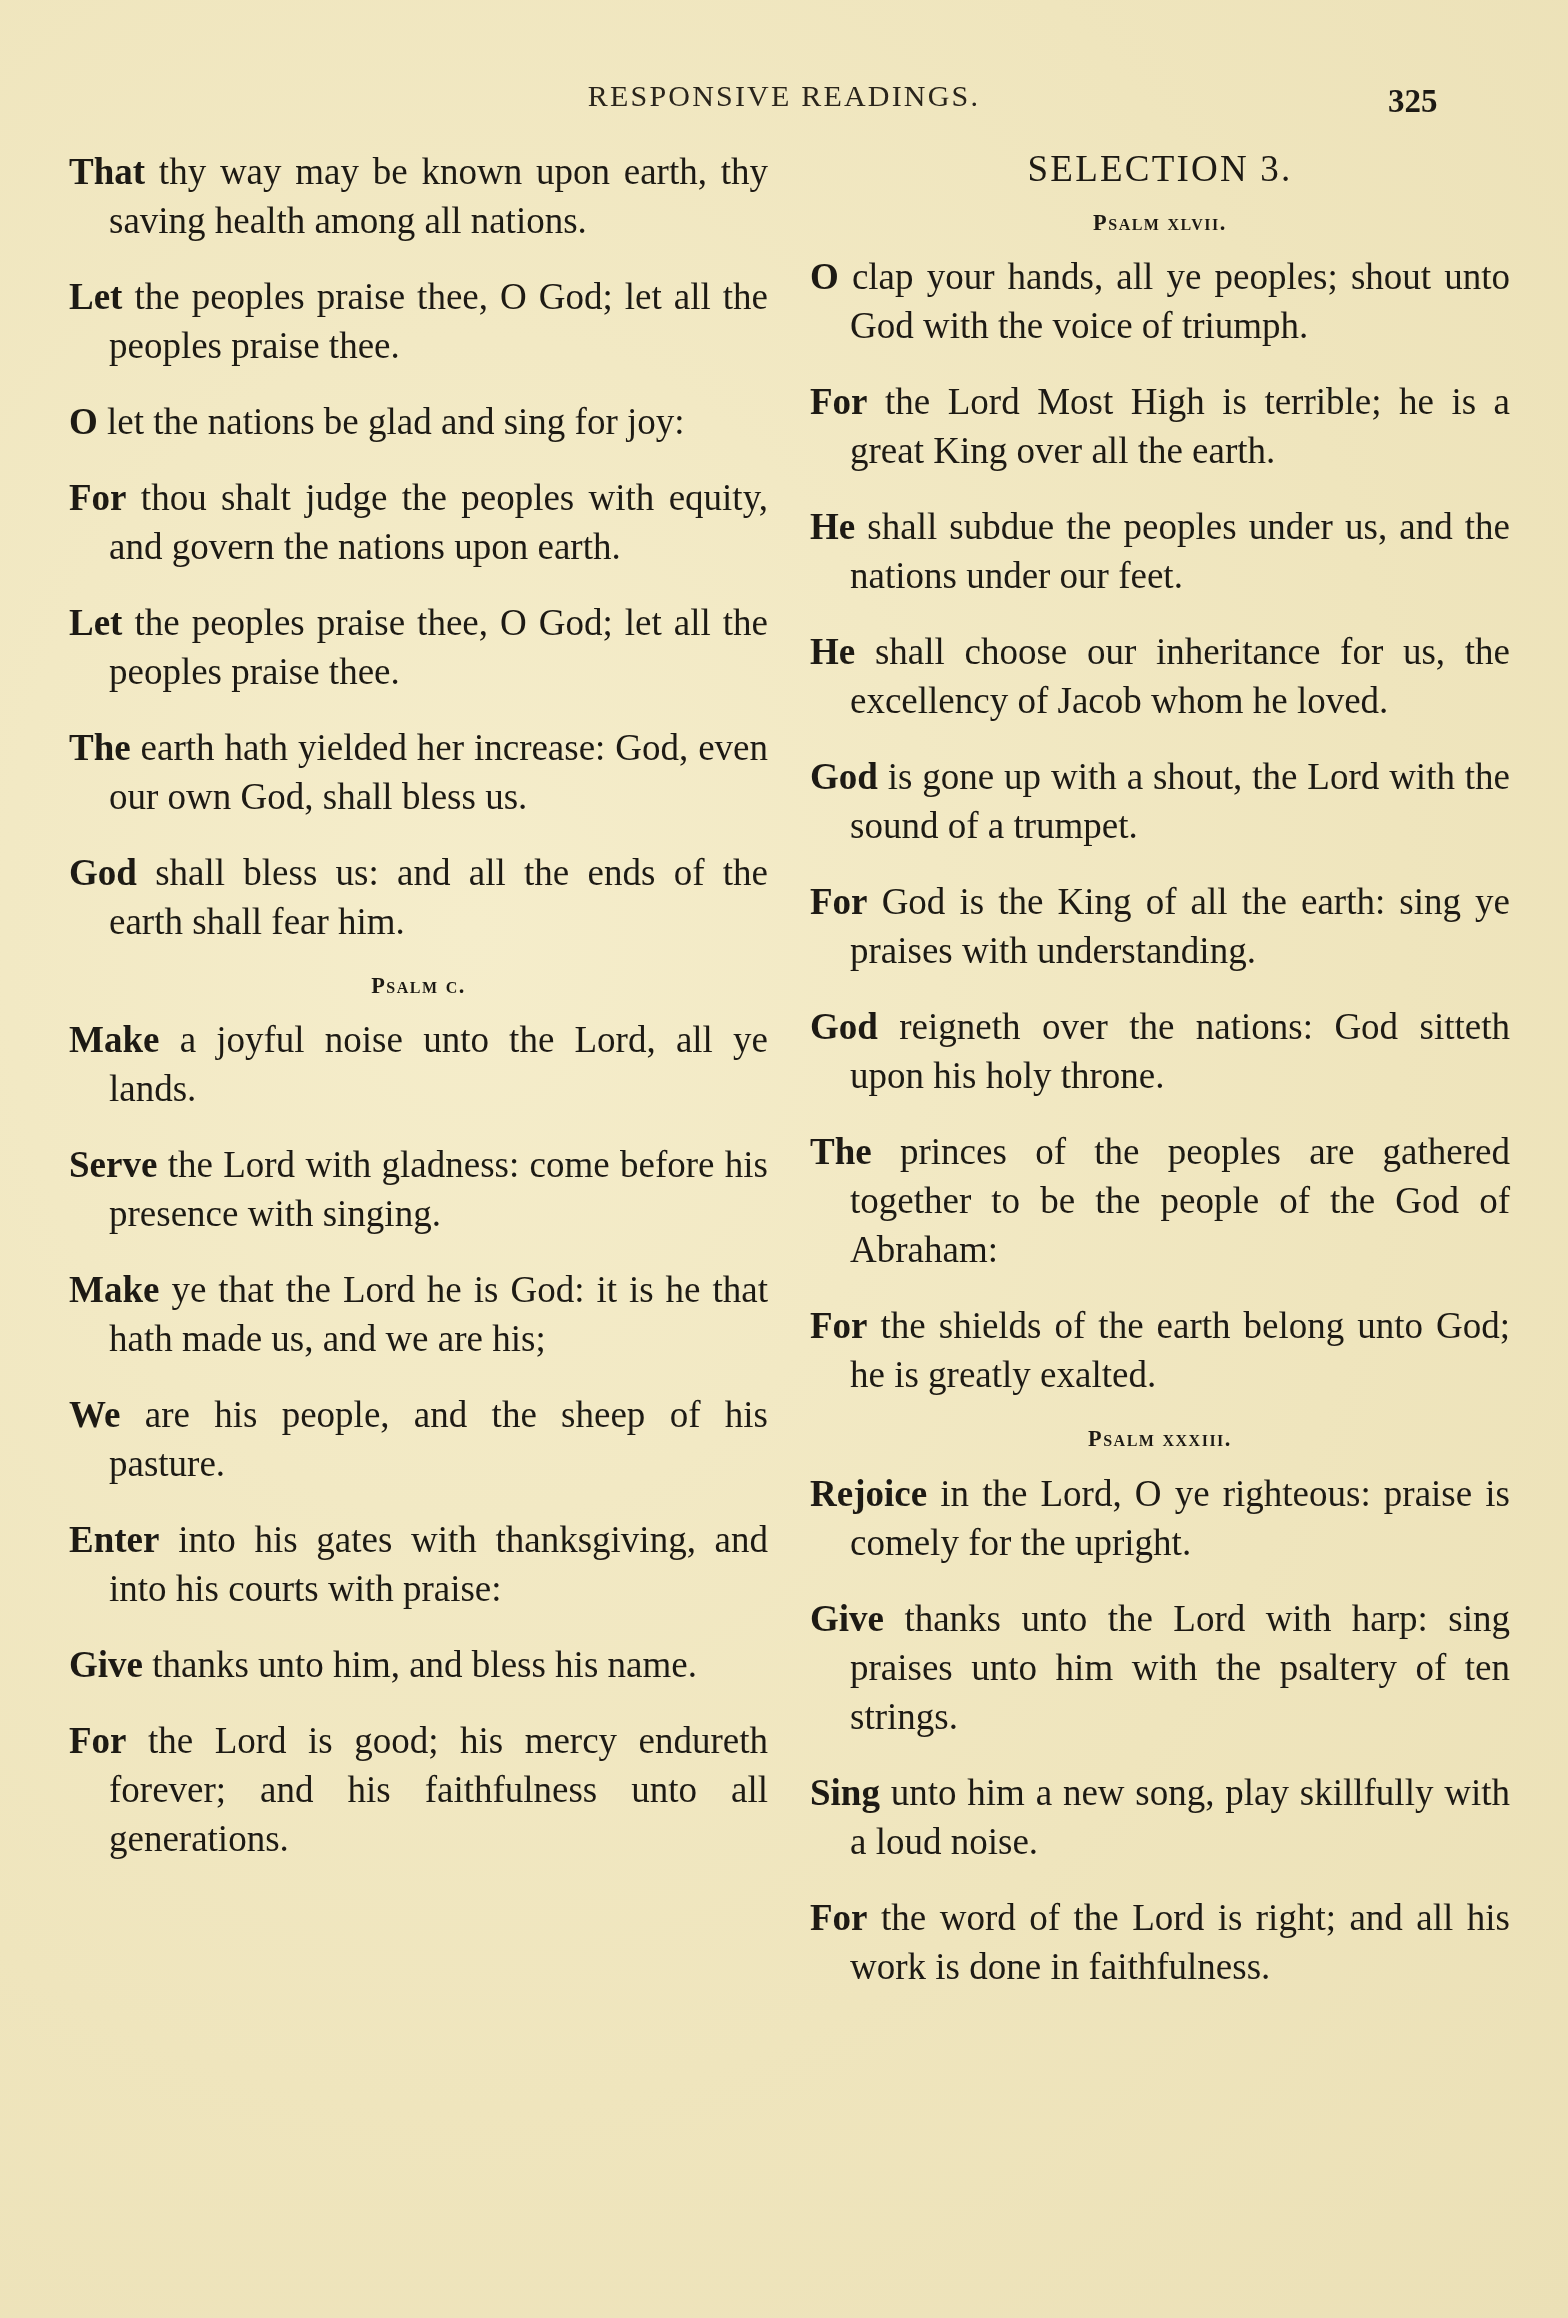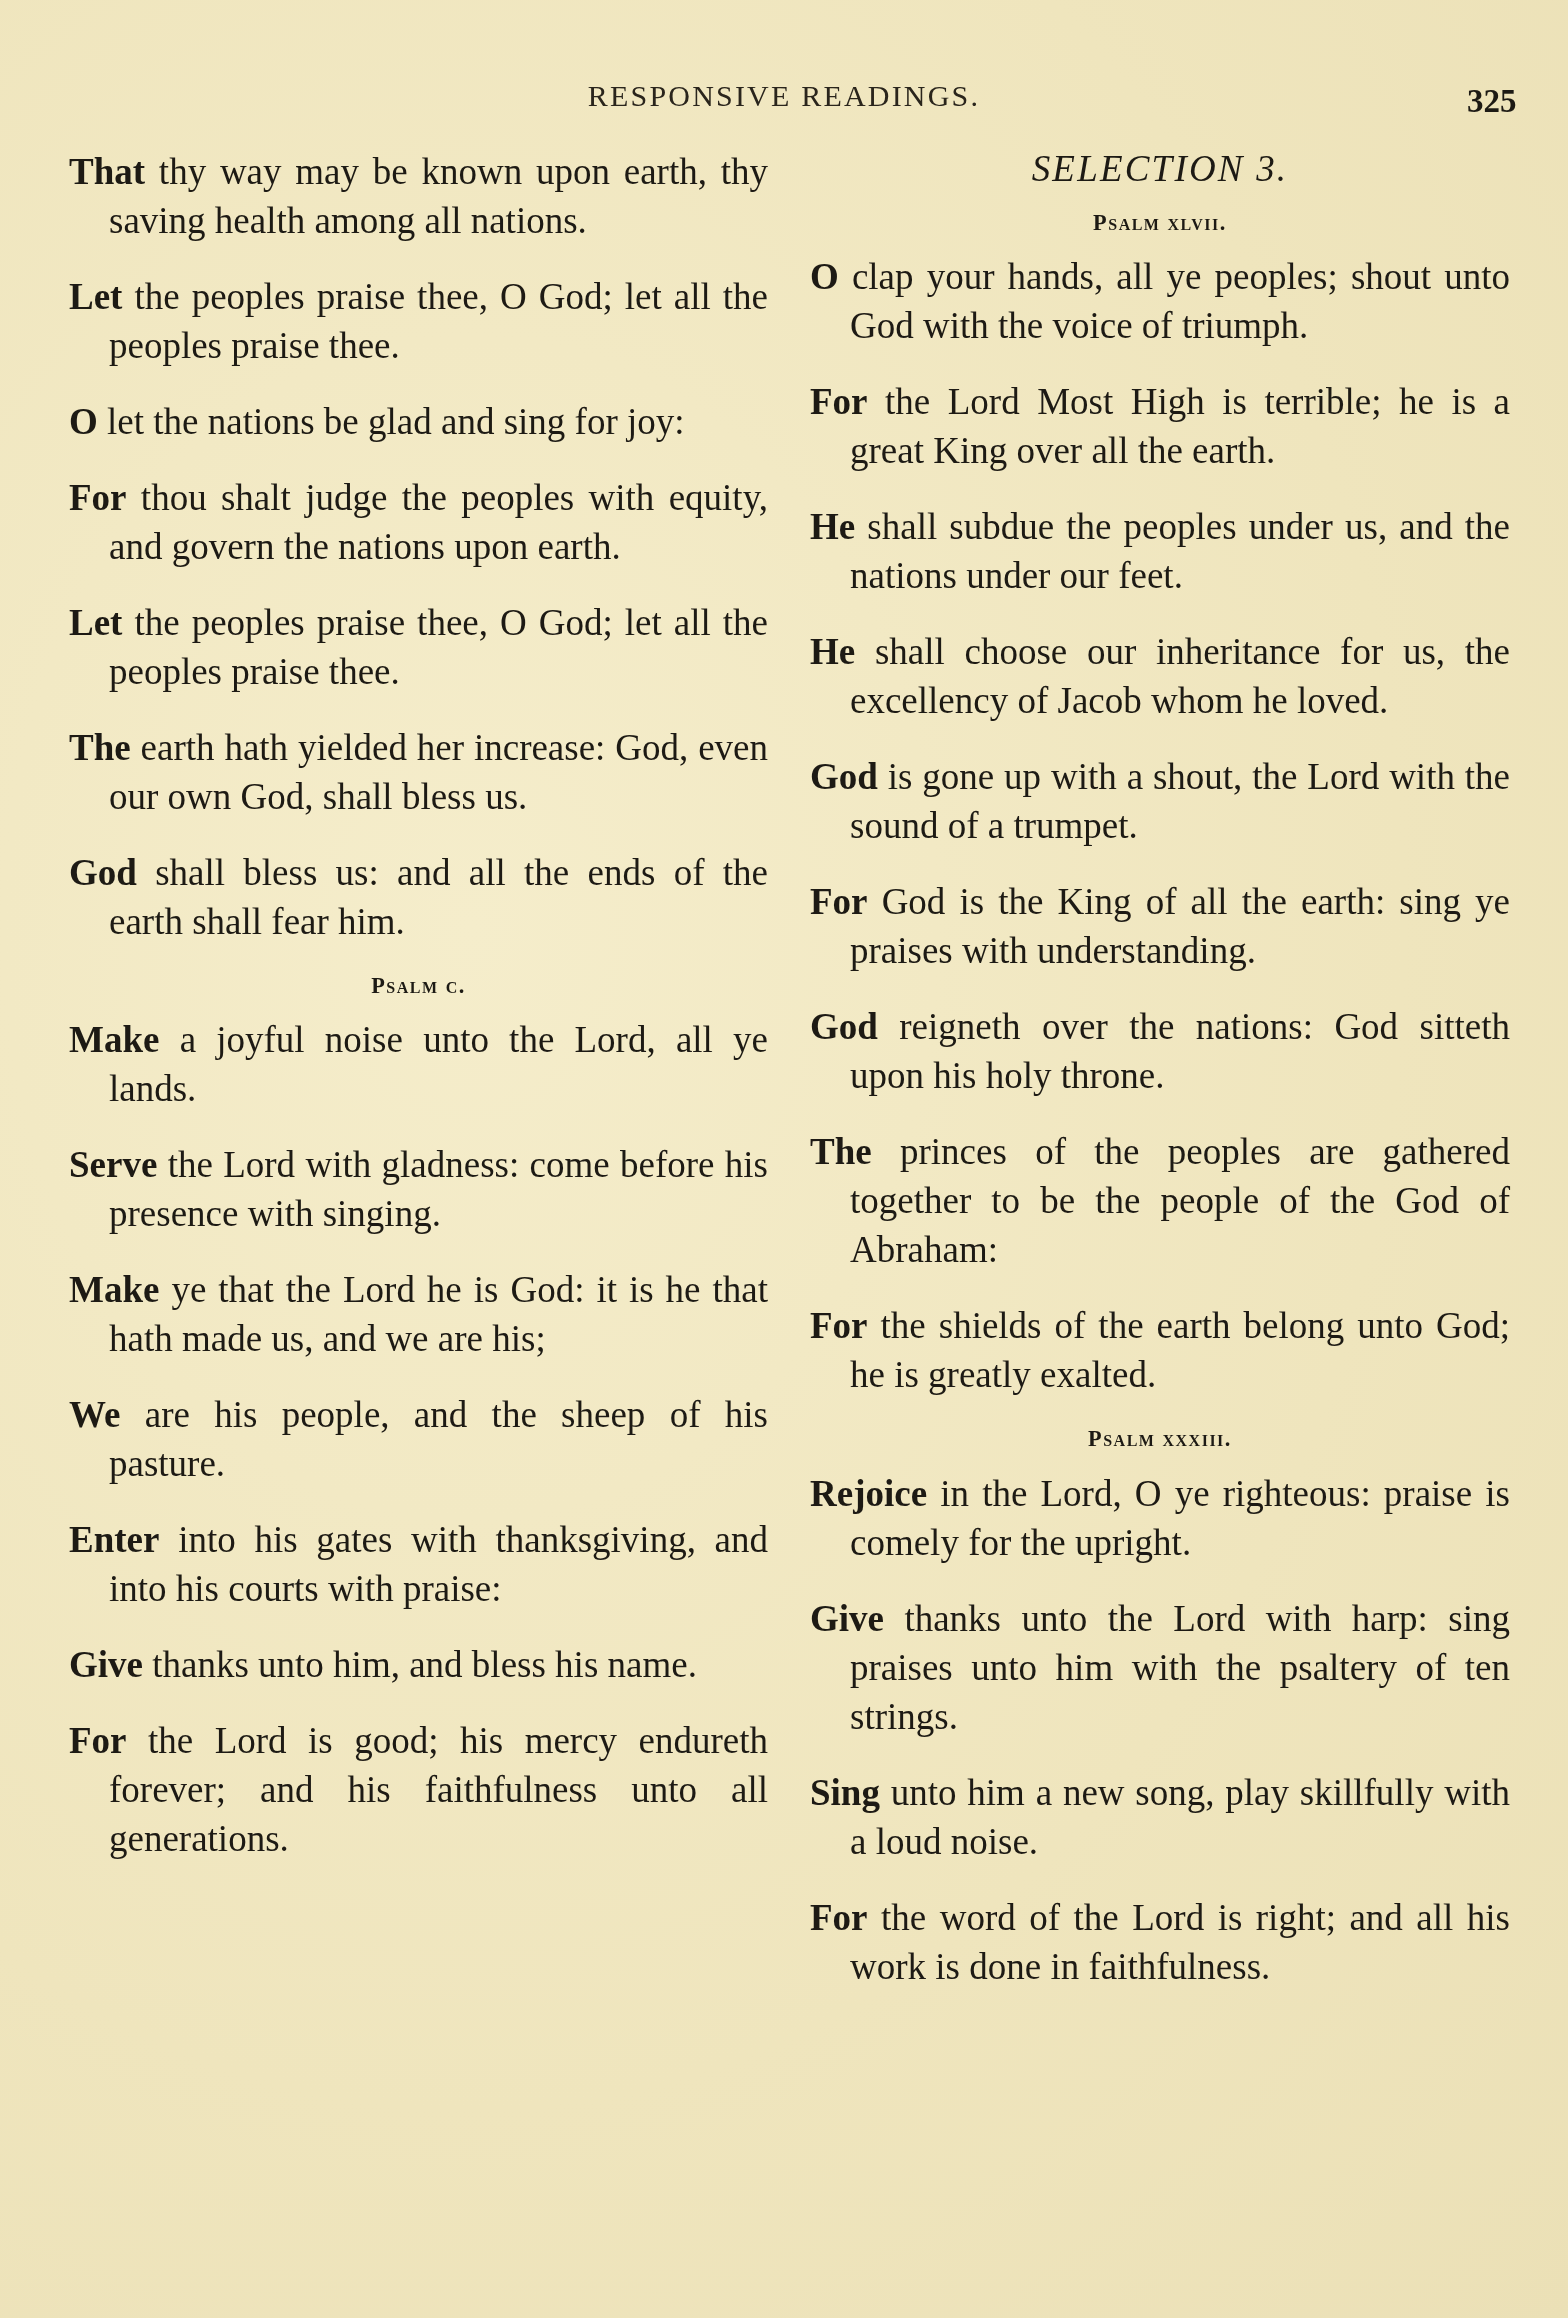--- a/index.html
+++ b/index.html
@@ -9,36 +9,36 @@
     background-image: radial-gradient(ellipse at 30% 40%, #f5edcb 0%, #efe5bd 60%, #ebe0b6 100%);
     font-family:"Liberation Serif","DejaVu Serif",serif;
     color:#1d1a14;
     position:relative;
   }
   .running-head {
     position:absolute; top:79px; left:0; width:1568px; text-align:center;
     font-size:30px; letter-spacing:2.2px; color:#2a251c;
   }
   .page-num {
-    position:absolute; top:83px; left:1467px; font-size:33px; font-weight:bold; color:#1d1a14;
+    position:absolute; top:83px; left:1388px; font-size:33px; font-weight:bold; color:#1d1a14;
   }
   .col { position:absolute; top:147px; }
   .col-left { left:69px; width:699px; }
   .col-right { left:810px; width:700px; }
   .verse {
     font-size:37px; line-height:49px; margin:0 0 27px 0;
     text-align:justify; text-indent:-40px; padding-left:40px;
   }
   .verse .lead { font-weight:bold; }
   .psalm-ref {
     text-align:center; font-size:22.3px; letter-spacing:1.5px; margin:10.4px 0 16.4px 0;
     font-weight:bold; font-variant:small-caps;
   }
   .selection-title {
-    text-align:center; font-size:37px; letter-spacing:2.2px; margin:0 0 20px 0; font-weight:normal;font-style:italic;
+    text-align:center; font-size:37px; letter-spacing:2.2px; margin:0 0 20px 0; font-weight:normal;
   }
   .selection-sub { margin-top:16px; }
 </style>
 </head>
 <body>
 
 <div class="running-head">RESPONSIVE READINGS.</div>
 <div class="page-num">325</div>
 
 <div class="col col-left">

